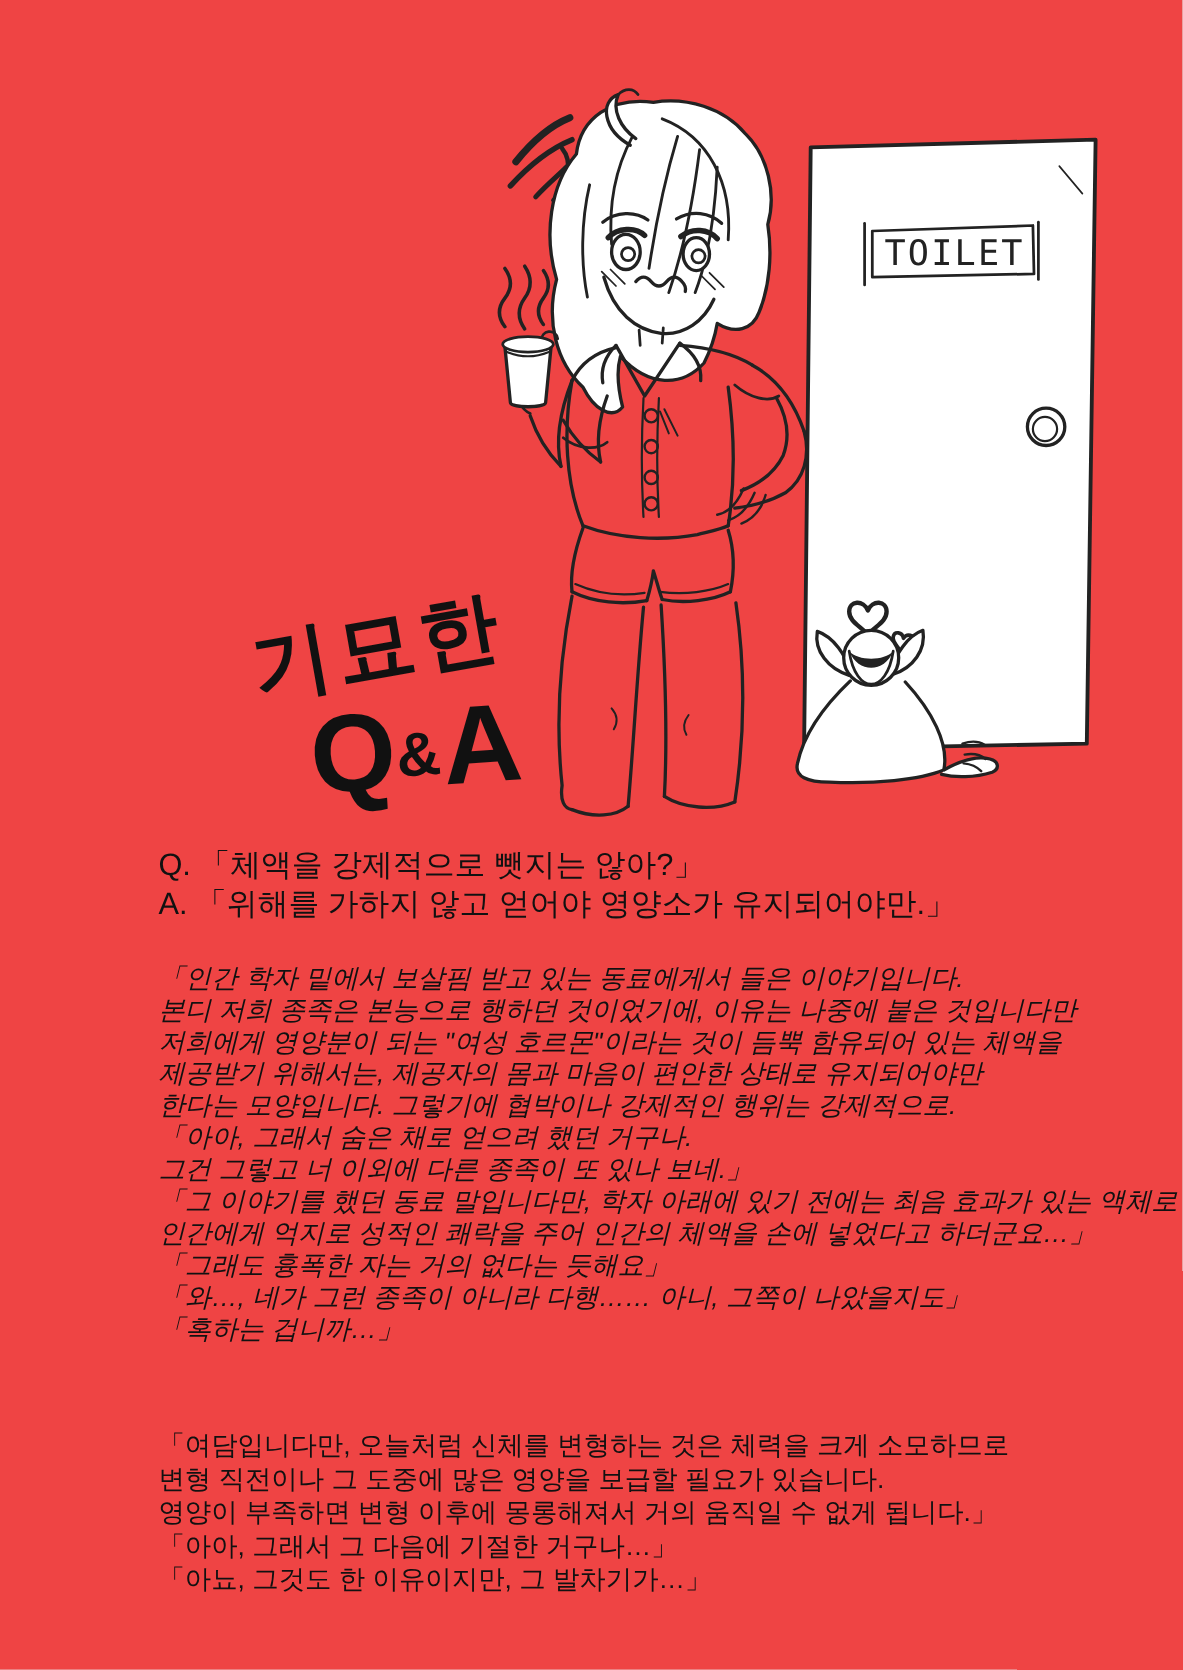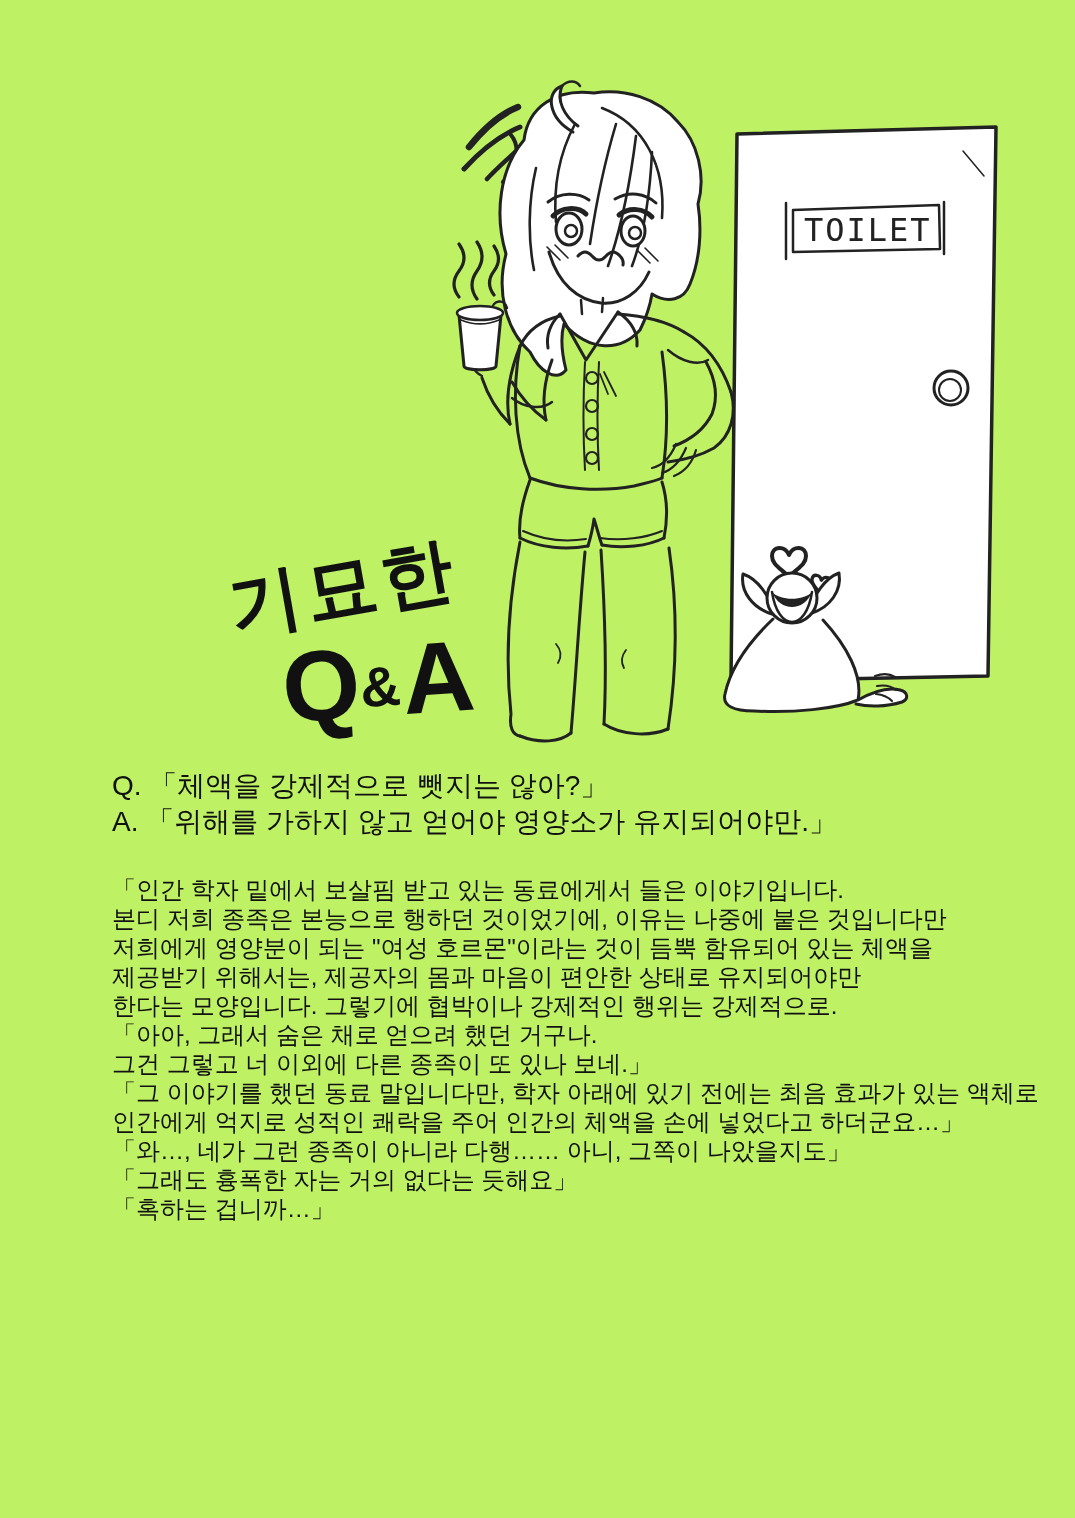--- a/index.html
+++ b/index.html
@@ -1,24 +1,24 @@
 <!DOCTYPE html>
 <html><head>
 <meta charset="utf-8">
 <style>
   html,body{margin:0;padding:0;background:#e8e8e8;}
   .page{
-    position:relative; width:1075px; height:1518px; background:#bef264;
+    position:relative; width:1075px; height:1518px; background:#ef4444;
     overflow:hidden; font-family:"Liberation Sans","DejaVu Sans",sans-serif;
     color:#111; margin:0 auto;
   }
   .art{position:absolute;left:0;top:0;}
-  .line{white-space:nowrap;}
+  .line{white-space:nowrap;margin-left:32px;}
   .qa{position:absolute; left:112px; top:768px; font-size:28px; line-height:36px;}
-  .block1{position:absolute; left:112px; top:875px; font-size:24px; line-height:29px;}
+  .block1{position:absolute; left:112px; top:875px; font-size:24px; line-height:29px;font-style:italic;}
   .block2{position:absolute; left:112px; top:1300px; font-size:24px; line-height:30.5px;}
   .hand1{
     position:absolute; left:228px; top:540px; font-size:72px; font-weight:bold;
     letter-spacing:5px; transform:rotate(-10deg); color:#111;
   }
   .hand2{
     position:absolute; left:282px; top:624px; font-weight:bold;
     transform:rotate(-4deg); color:#111;
   }
   .hand2 .big{font-size:100px;}
@@ -185,19 +185,26 @@
   <div class="block1">
     <div class="line">「인간 학자 밑에서 보살핌 받고 있는 동료에게서 들은 이야기입니다.</div>
     <div class="line">본디 저희 종족은 본능으로 행하던 것이었기에, 이유는 나중에 붙은 것입니다만</div>
     <div class="line">저희에게 영양분이 되는 "여성 호르몬"이라는 것이 듬뿍 함유되어 있는 체액을</div>
     <div class="line">제공받기 위해서는, 제공자의 몸과 마음이 편안한 상태로 유지되어야만</div>
     <div class="line">한다는 모양입니다. 그렇기에 협박이나 강제적인 행위는 강제적으로.</div>
     <div class="line">「아아, 그래서 숨은 채로 얻으려 했던 거구나.</div>
     <div class="line">그건 그렇고 너 이외에 다른 종족이 또 있나 보네.」</div>
     <div class="line">「그 이야기를 했던 동료 말입니다만, 학자 아래에 있기 전에는 최음 효과가 있는 액체로</div>
     <div class="line">인간에게 억지로 성적인 쾌락을 주어 인간의 체액을 손에 넣었다고 하더군요…」</div>
+    <div class="line">「그래도 흉폭한 자는 거의 없다는 듯해요」</div>
     <div class="line">「와…, 네가 그런 종족이 아니라 다행…… 아니, 그쪽이 나았을지도」</div>
-    <div class="line">「그래도 흉폭한 자는 거의 없다는 듯해요」</div>
     <div class="line">「혹하는 겁니까…」</div>
   </div>
 
+  <div class="block2">
+    <div class="line">「여담입니다만, 오늘처럼 신체를 변형하는 것은 체력을 크게 소모하므로</div>
+    <div class="line">변형 직전이나 그 도중에 많은 영양을 보급할 필요가 있습니다.</div>
+    <div class="line">영양이 부족하면 변형 이후에 몽롱해져서 거의 움직일 수 없게 됩니다.」</div>
+    <div class="line">「아아, 그래서 그 다음에 기절한 거구나…」</div>
+    <div class="line">「아뇨, 그것도 한 이유이지만, 그 발차기가…」</div>
+  </div>
 
 </div>
 
 </body></html>

